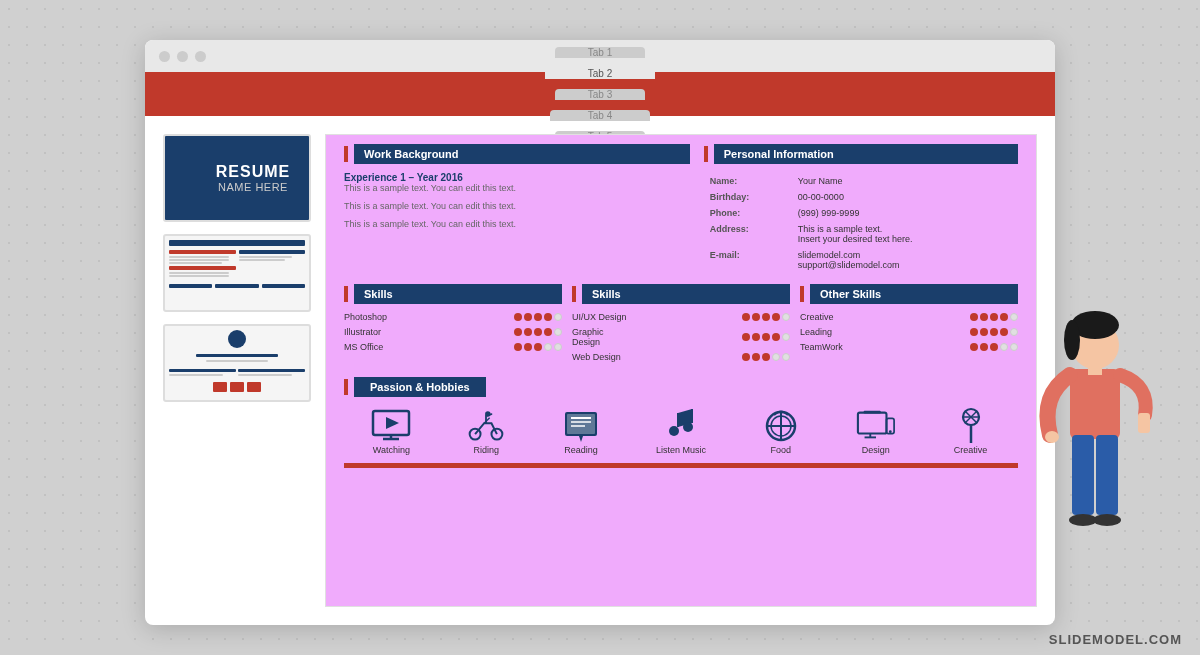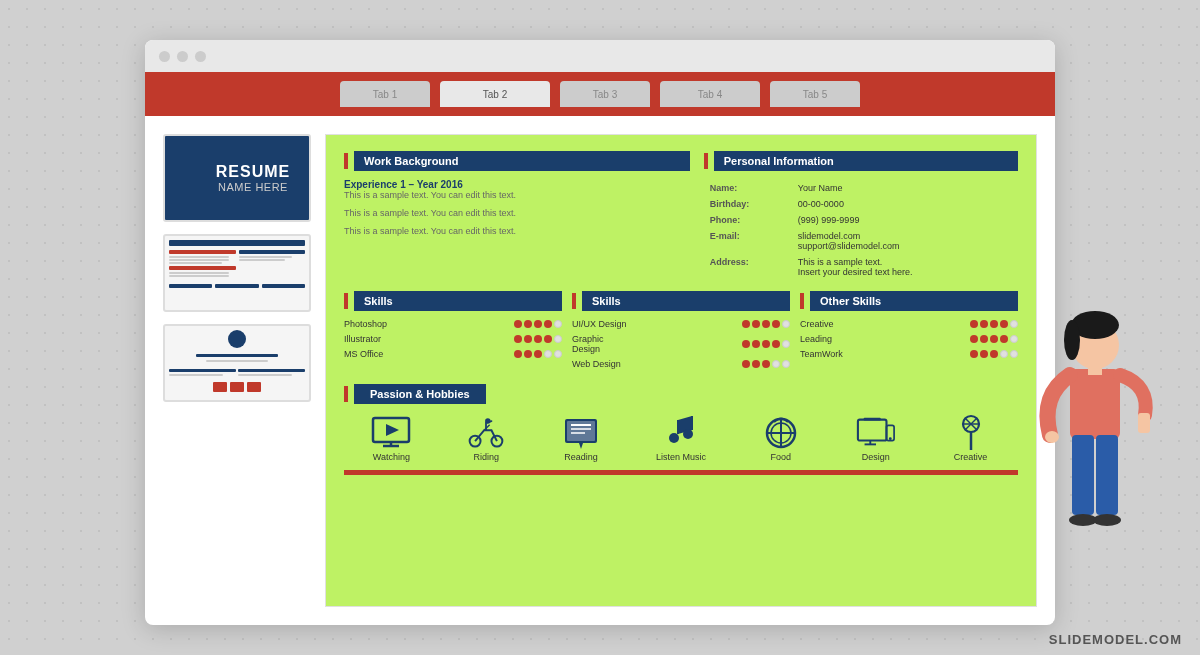--- a/index.html
+++ b/index.html
@@ -49,20 +49,21 @@
     }
 
     .browser-nav {
       background: #c0392b;
       height: 44px;
       display: flex;
       align-items: center;
       justify-content: center;
       gap: 10px;
       padding: 0 20px;
+      flex-direction: column;
     }
     .nav-tab {
       background: #ccc;
       height: 26px;
       border-radius: 4px 4px 0 0;
       display: flex;
       align-items: center;
       justify-content: center;
     }
     .nav-tab.active {
@@ -135,23 +136,23 @@
       height: 4px;
       background: #ccc;
       border-radius: 1px;
     }
     .mini-line.dark { background: #1a3e6b; }
     .mini-line.red { background: #c0392b; }
 
     
     .resume-main {
       flex: 1;
-      background: #bef264;
+      background: #f0abfc;
       border: 1px solid #e0e0e0;
-      padding: 16px 18px;
+      padding: 9px 18px;
       overflow: hidden;
     }
 
     
     .section-header {
       display: flex;
       align-items: center;
       margin-bottom: 8px;
     }
     .section-header-bar {
@@ -432,26 +433,26 @@
             </tr>
             <tr>
               <td>Birthday:</td>
               <td>00-00-0000</td>
             </tr>
             <tr>
               <td>Phone:</td>
               <td>(999) 999-9999</td>
             </tr>
             <tr>
+              <td>Address:</td>
+              <td>This is a sample text.<br>Insert your desired text here.</td>
+            </tr>
+            <tr>
               <td>E-mail:</td>
               <td>slidemodel.com<br>support@slidemodel.com</td>
-            </tr>
-            <tr>
-              <td>Address:</td>
-              <td>This is a sample text.<br>Insert your desired text here.</td>
             </tr>
           </tbody>
             </table>
         </div>
       </div>
 
       <div class="skills-row">
 
         <div class="skills-col">
           <div class="section-header">

